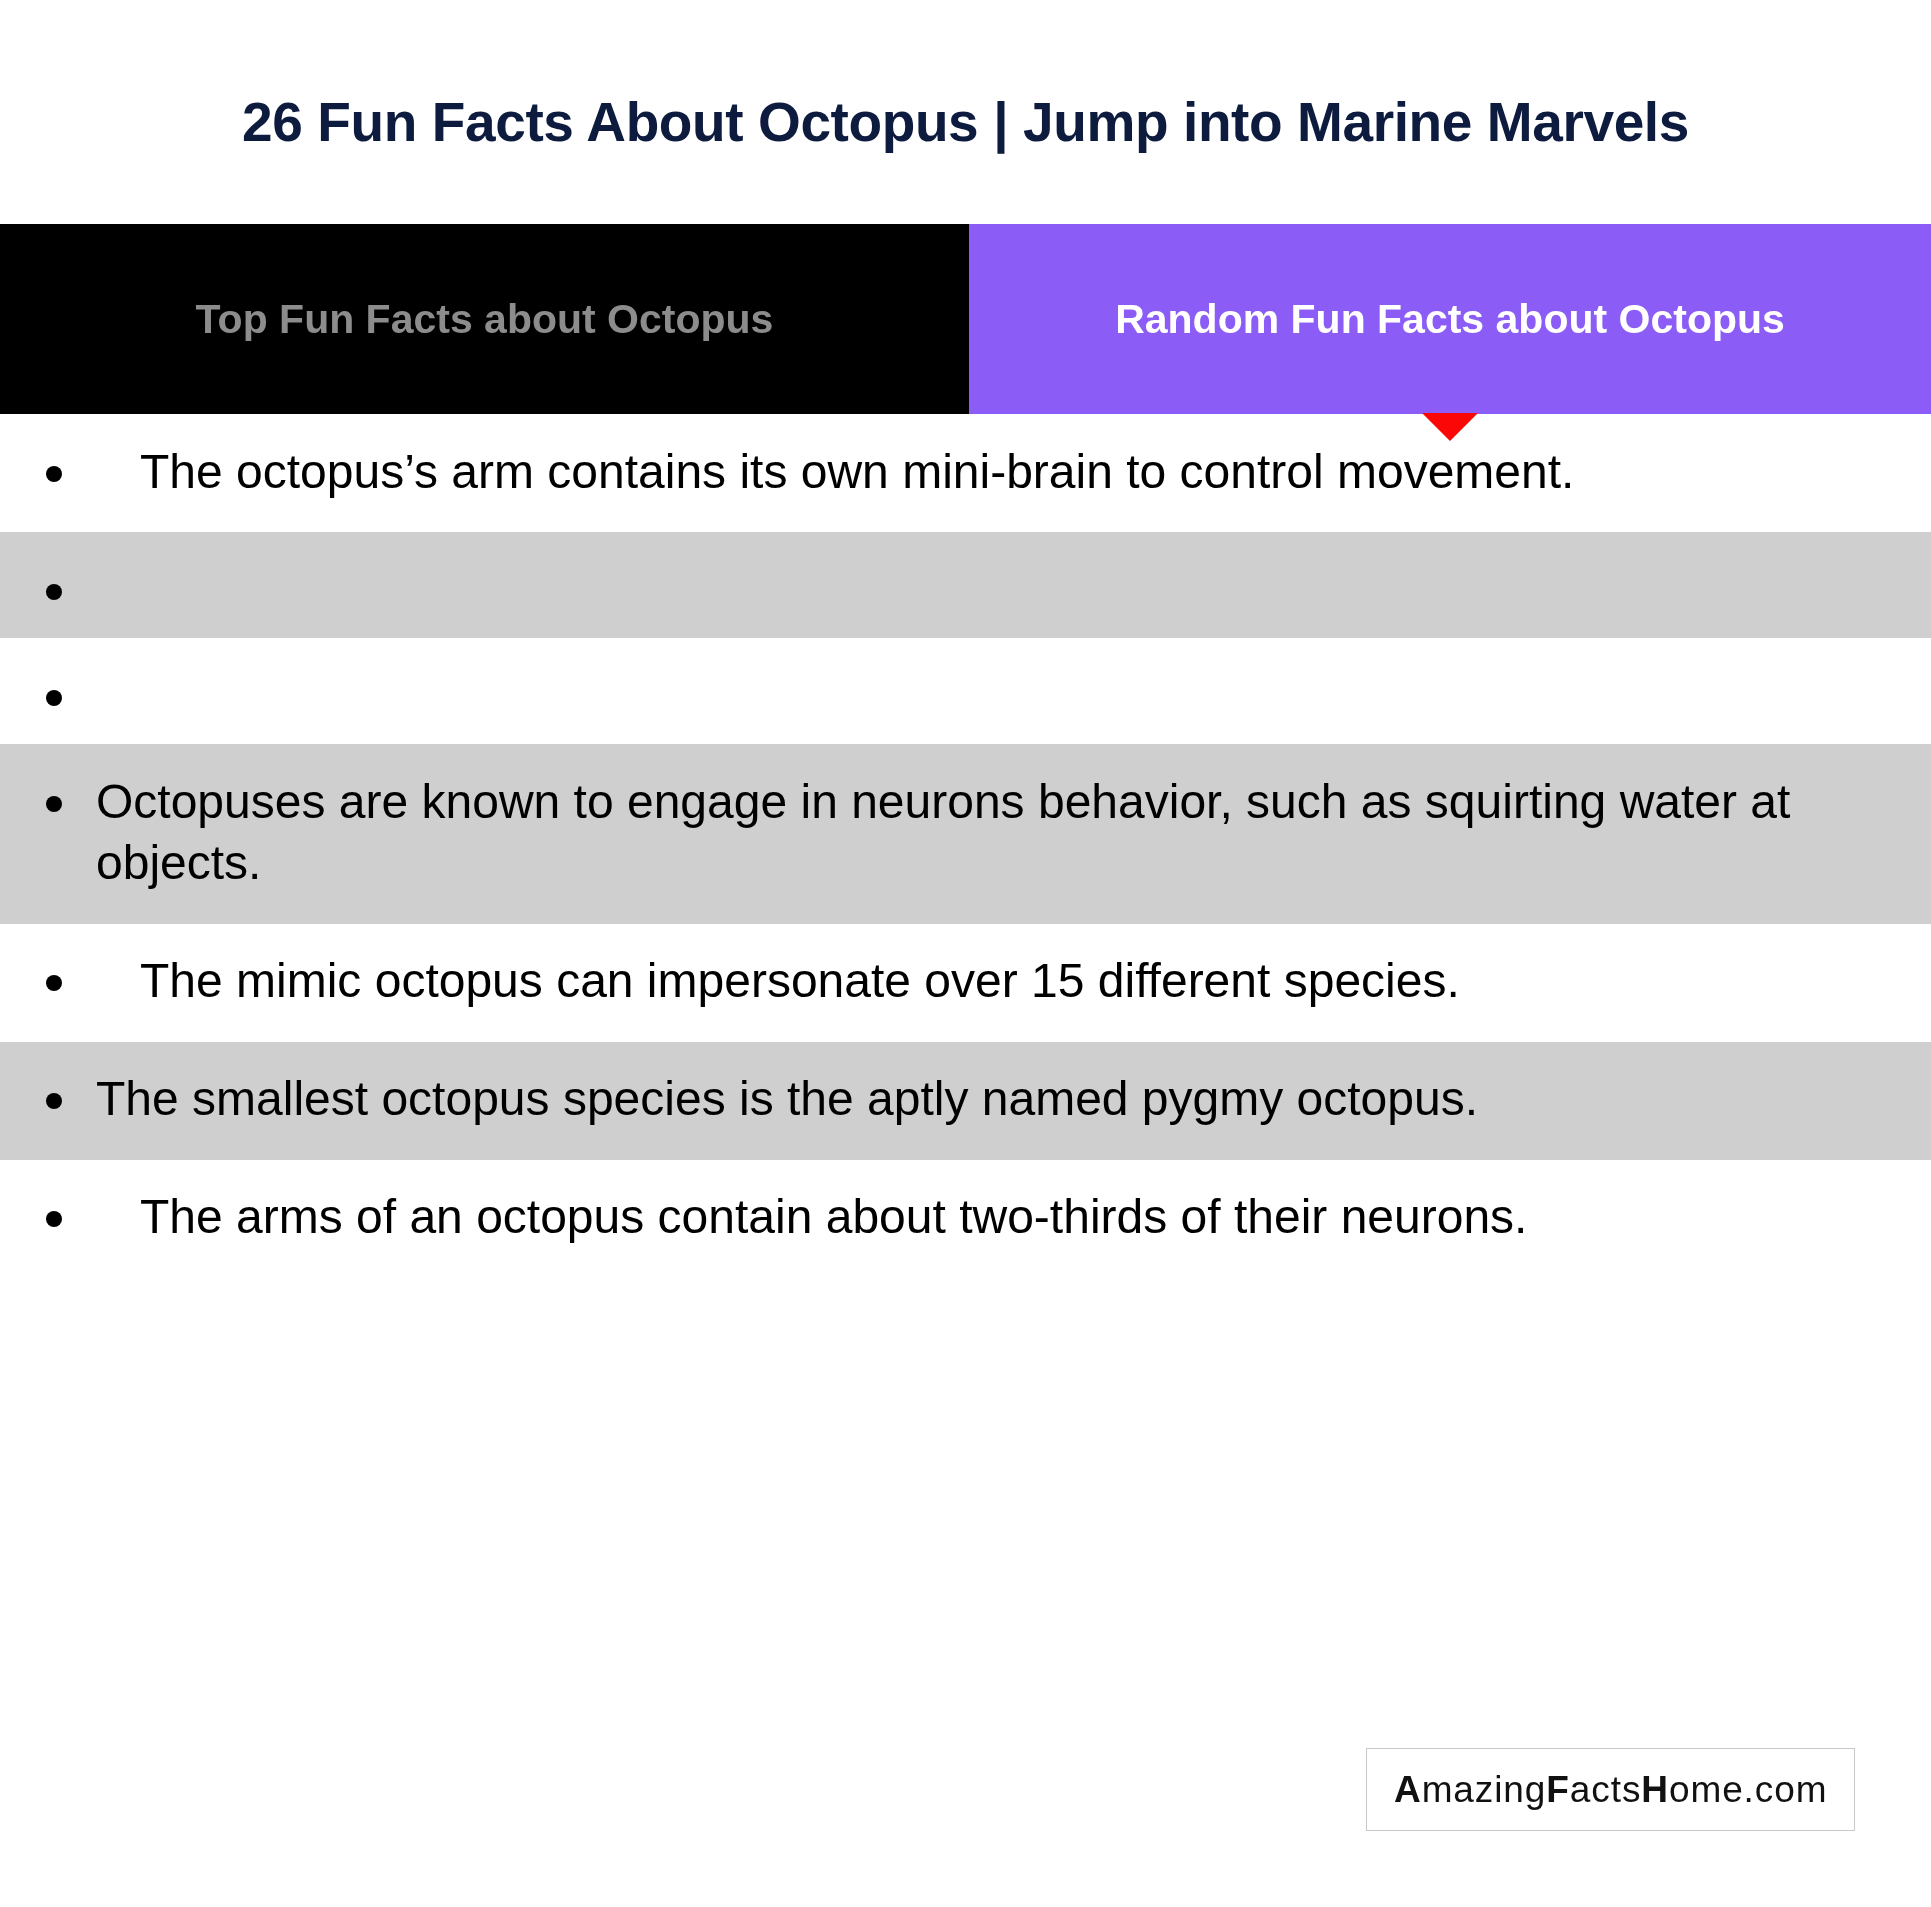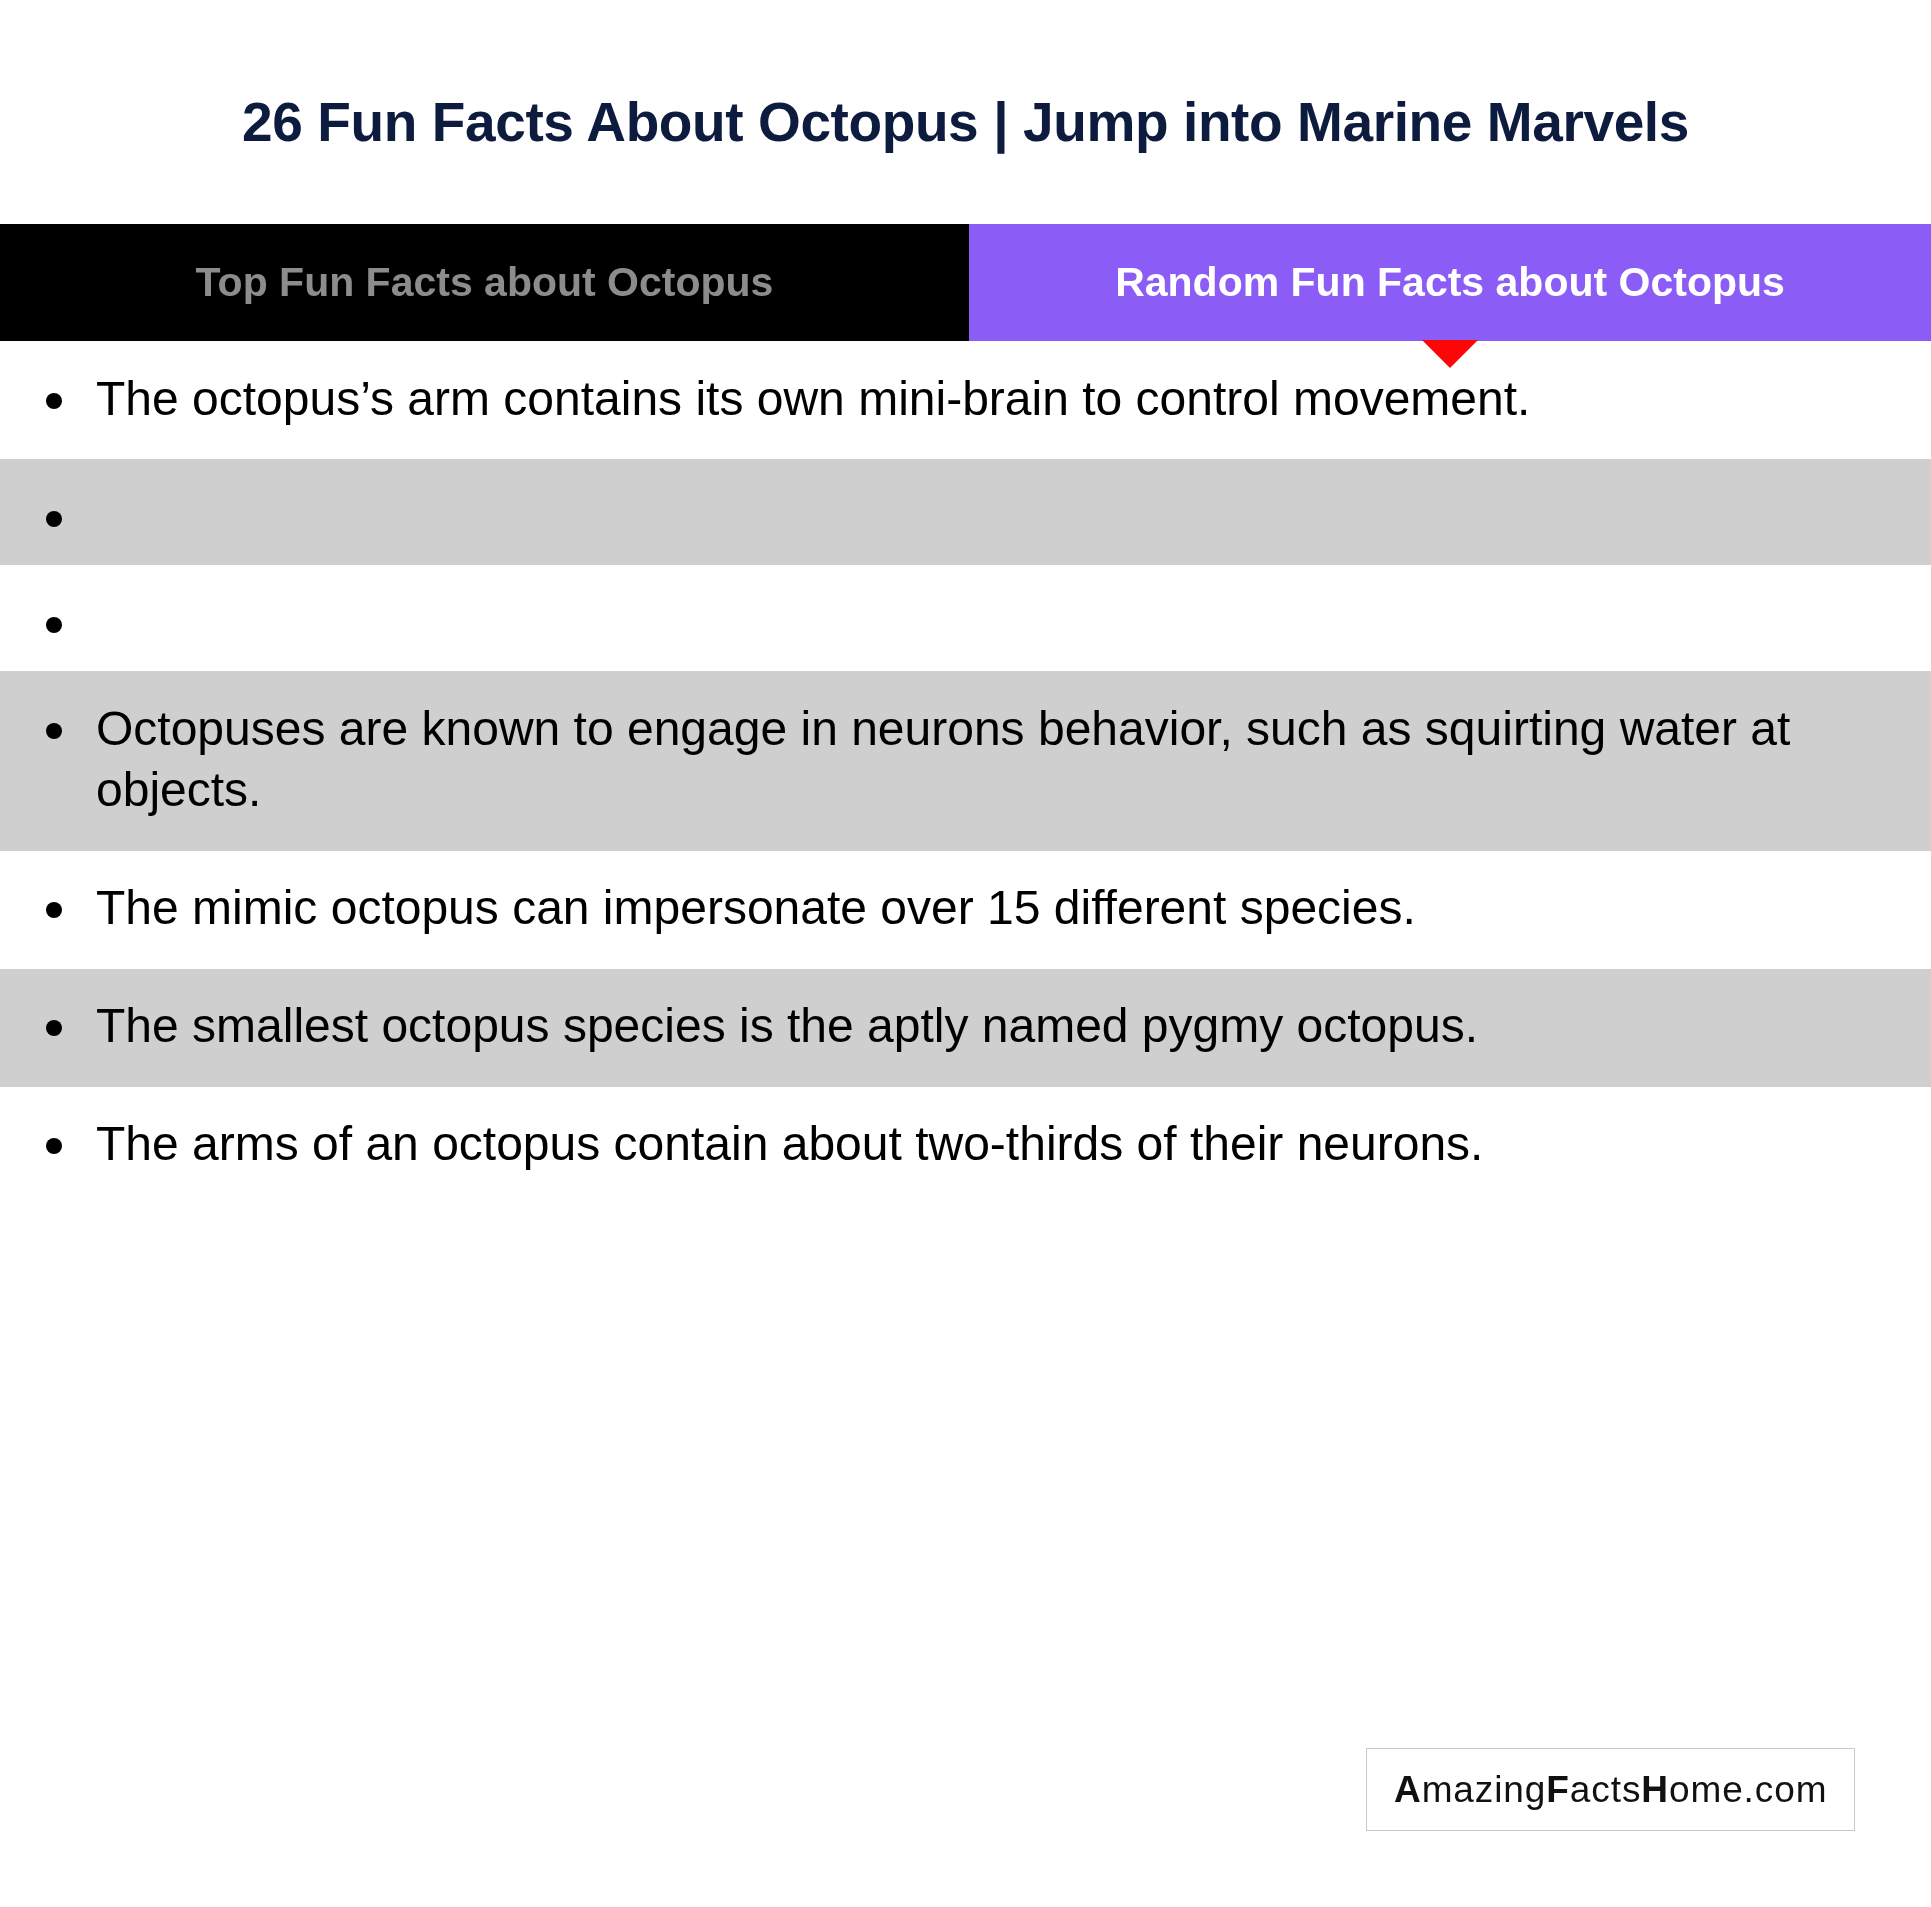--- a/index.html
+++ b/index.html
@@ -25,21 +25,21 @@
     letter-spacing: -0.4px;
     padding: 55px 35px 35px 35px;
     line-height: 1.1;
     font-family: "Liberation Sans", sans-serif;
   }
 
   
   .tabs {
     display: flex;
     width: 100%;
-    height: 117px;
+    height: 190px;
   }
   .tab {
     display: flex;
     align-items: center;
     justify-content: center;
     font-size: 41px;
     font-weight: bold;
     letter-spacing: 0px;
     position: relative;
     height: 100%;
@@ -74,20 +74,21 @@
     display: flex;
     align-items: flex-start;
     padding: 26.6px 35px 30px 46px;
     min-height: 106px;
   }
   .fact-row.shaded {
     background: #cfcfcf;
   }
   .fact-row.plain {
     background: #ffffff;
+    gap: 44px;
   }
   .bullet {
     flex: 0 0 auto;
     width: 16px;
     height: 16px;
     border-radius: 50%;
     background: #000000;
     margin-top: 25px;
     margin-right: 34px;
   }

